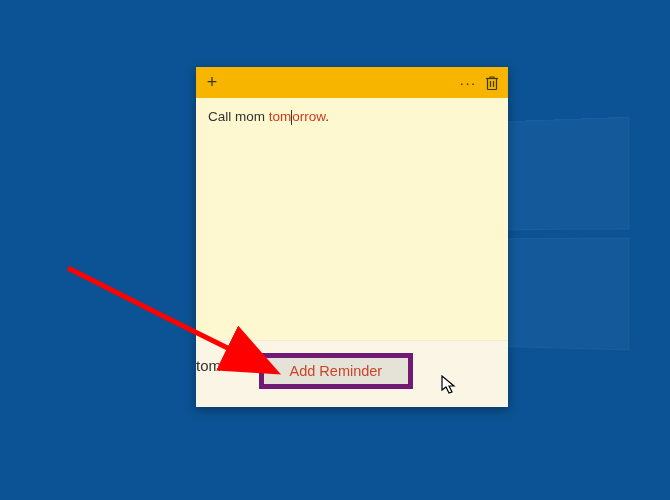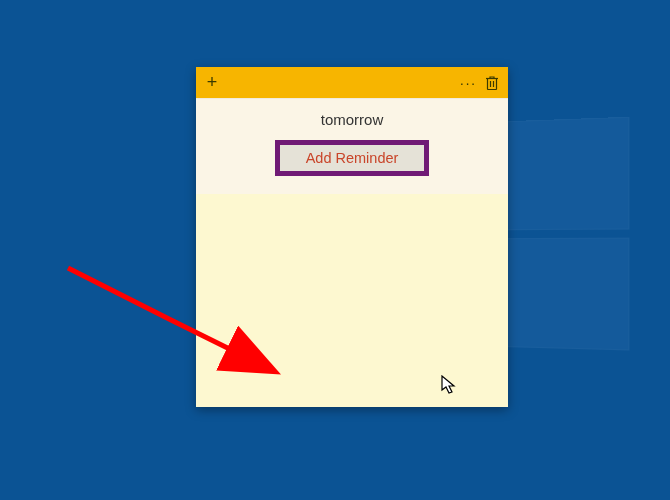--- a/index.html
+++ b/index.html
@@ -111,21 +111,21 @@
       height: 15px;
       border-left: 1px solid #333;
       vertical-align: text-top;
       position: relative;
       top: 1px;
     }
     .note-footer {
       background: #fbf5e6;
       padding: 12px 0 18px 0;
       display: flex;
-      flex-direction: column;
+      flex-direction: row;
       align-items: center;
       border-top: 1px solid rgba(0,0,0,0.04);
     }
     .suggestion-label {
       font-size: 15px;
       color: #333;
       margin-bottom: 12px;
     }
     .add-reminder-btn {
       background: #e5e2d7;
@@ -177,20 +177,23 @@
       <svg viewBox="0 0 14 16" fill="none" stroke="#3a3a00" stroke-width="1.2">
         <rect x="2.5" y="3.5" width="9" height="11" rx="0.5"></rect>
         <path d="M1 3.5 H13"></path>
         <path d="M5 3.5 V2 H9 V3.5"></path>
         <path d="M5.5 6 V12"></path>
         <path d="M8.5 6 V12"></path>
       </svg>
     </div>
   </div>
 
+  <div class="note-body">
+    <span class="note-text"><span>Call mom </span><span class="highlight-word"><span>tom</span><span class="caret"></span><span>orrow</span></span><span>.</span></span>
+  </div>
 
   <div class="note-footer">
     <div class="suggestion-label">tomorrow</div>
     <button class="add-reminder-btn">Add Reminder</button>
   </div>
 </div>
 
 <svg class="arrow-annotation" viewBox="0 0 230 130">
   <defs>
     <marker id="arrowhead" markerWidth="12" markerHeight="10" refX="10" refY="5" orient="auto">

